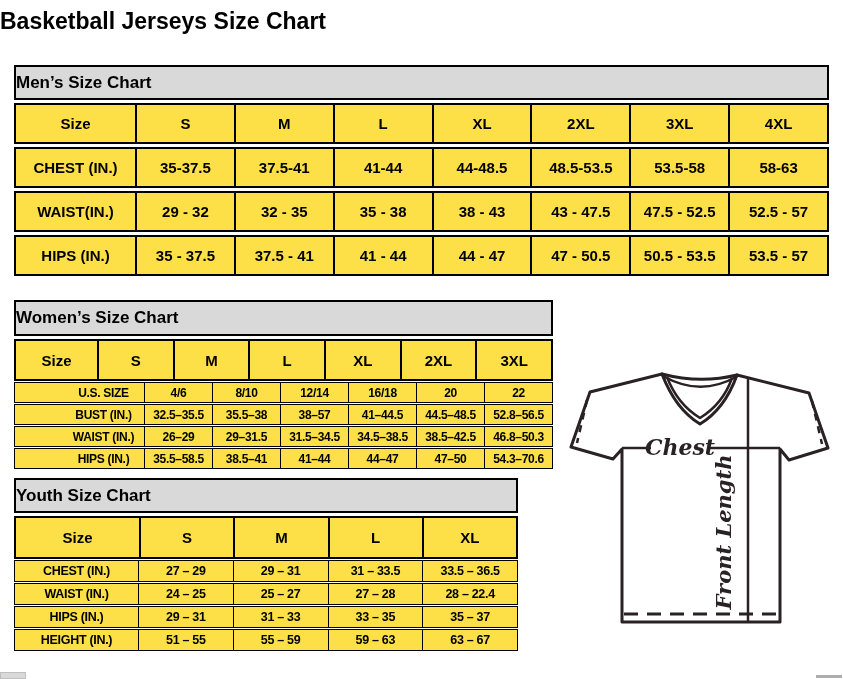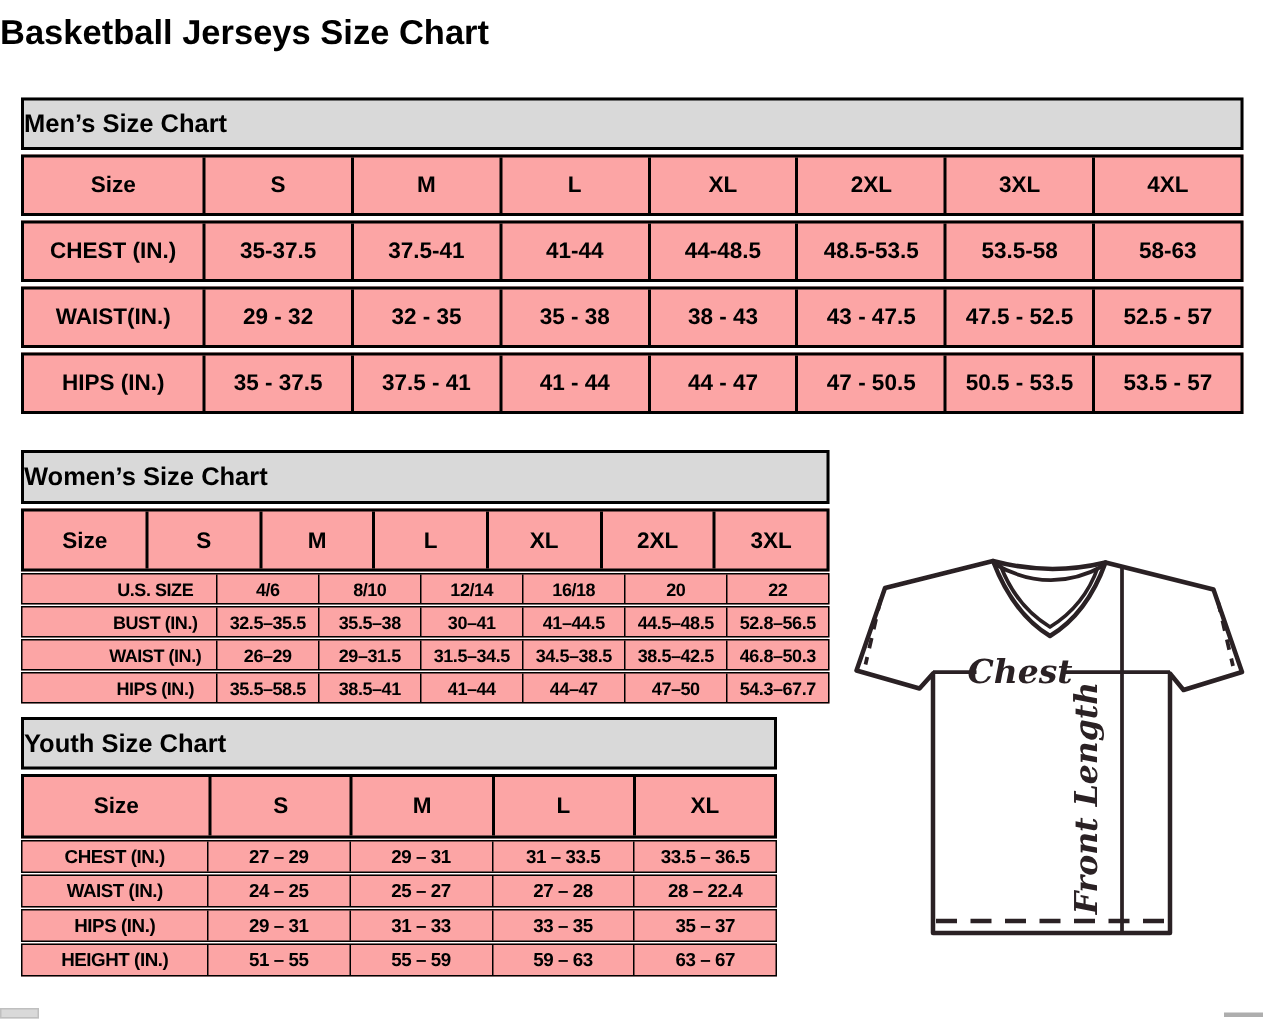--- a/index.html
+++ b/index.html
@@ -12,21 +12,21 @@
     position:absolute;top:8px;left:0;width:806px;margin:0;
     text-align:left;font-size:23px;font-weight:bold;letter-spacing:0;
   }
   .tbl{position:absolute;box-sizing:border-box;}
   .band{
     box-sizing:border-box;border:2px solid #000;background:#d9d9d9;
     display:flex;align-items:center;justify-content:flex-start;
     font-weight:bold;font-size:17px;
   }
   .trow{
-    box-sizing:border-box;display:grid;border:2px solid #000;background:#fca5a5;
+    box-sizing:border-box;display:grid;border:2px solid #000;background:#fde047;
   }
   .cell{
     box-sizing:border-box;display:flex;align-items:center;justify-content:center;
     font-weight:bold;white-space:nowrap;
   }
   .cell + .cell{border-left:2px solid #000;}
   
   .men{left:14px;top:65px;width:815px;}
   .men .band{height:35px;}
   .men .trow{grid-template-columns:119px repeat(7,1fr);height:41px;margin-top:3px;}
@@ -137,42 +137,42 @@
         <div class="cell">8/10</div>
         <div class="cell">12/14</div>
         <div class="cell">16/18</div>
         <div class="cell">20</div>
         <div class="cell">22</div>
       </div>
       <div class="trow data-row">
         <div class="cell">BUST (IN.)</div>
         <div class="cell">32.5–35.5</div>
         <div class="cell">35.5–38</div>
-        <div class="cell">30–41</div>
+        <div class="cell">38–57</div>
         <div class="cell">41–44.5</div>
         <div class="cell">44.5–48.5</div>
         <div class="cell">52.8–56.5</div>
       </div>
       <div class="trow data-row">
         <div class="cell">WAIST (IN.)</div>
         <div class="cell">26–29</div>
         <div class="cell">29–31.5</div>
         <div class="cell">31.5–34.5</div>
         <div class="cell">34.5–38.5</div>
         <div class="cell">38.5–42.5</div>
         <div class="cell">46.8–50.3</div>
       </div>
       <div class="trow data-row">
         <div class="cell">HIPS (IN.)</div>
         <div class="cell">35.5–58.5</div>
         <div class="cell">38.5–41</div>
         <div class="cell">41–44</div>
         <div class="cell">44–47</div>
         <div class="cell">47–50</div>
-        <div class="cell">54.3–67.7</div>
+        <div class="cell">54.3–70.6</div>
       </div>
     </div>
 </section>
 
 <section class="tbl youth">
   <div class="band">
     <span>Youth Size Chart</span>
   </div>
   <div>
       <div class="trow size-row">

